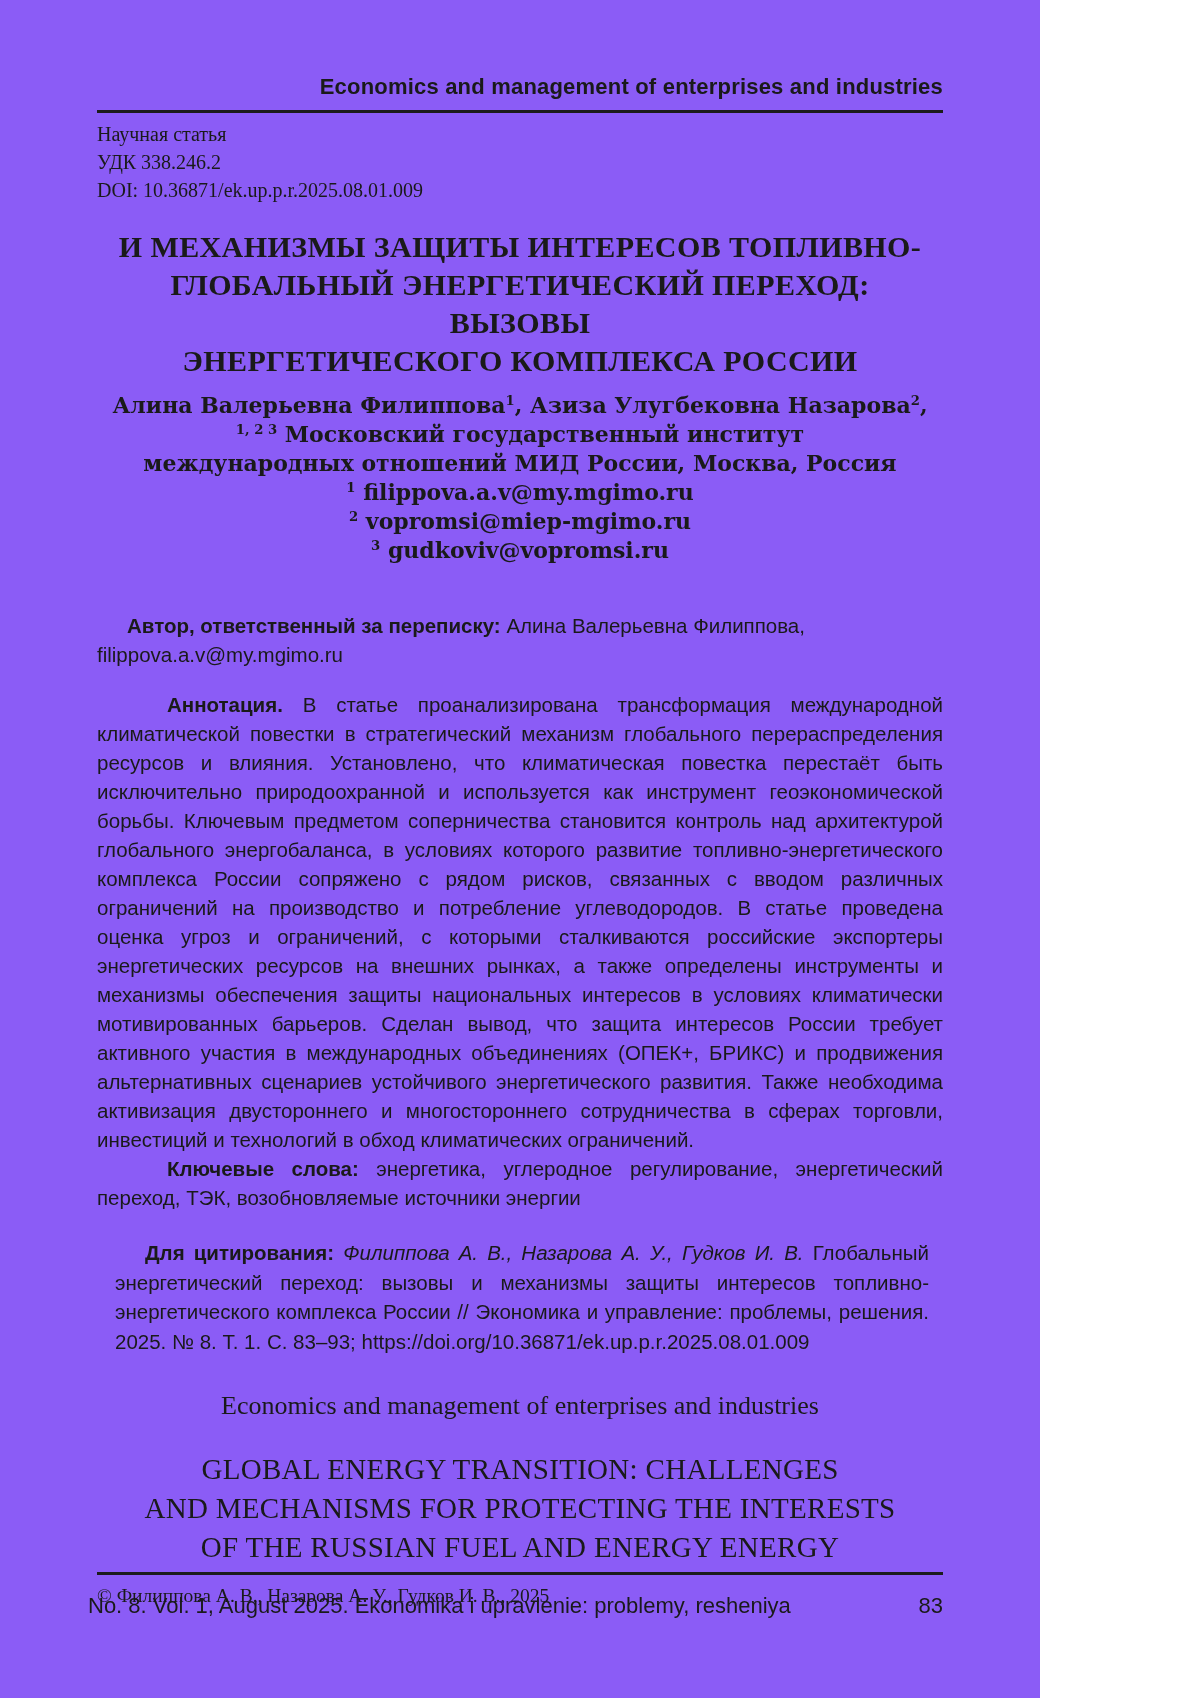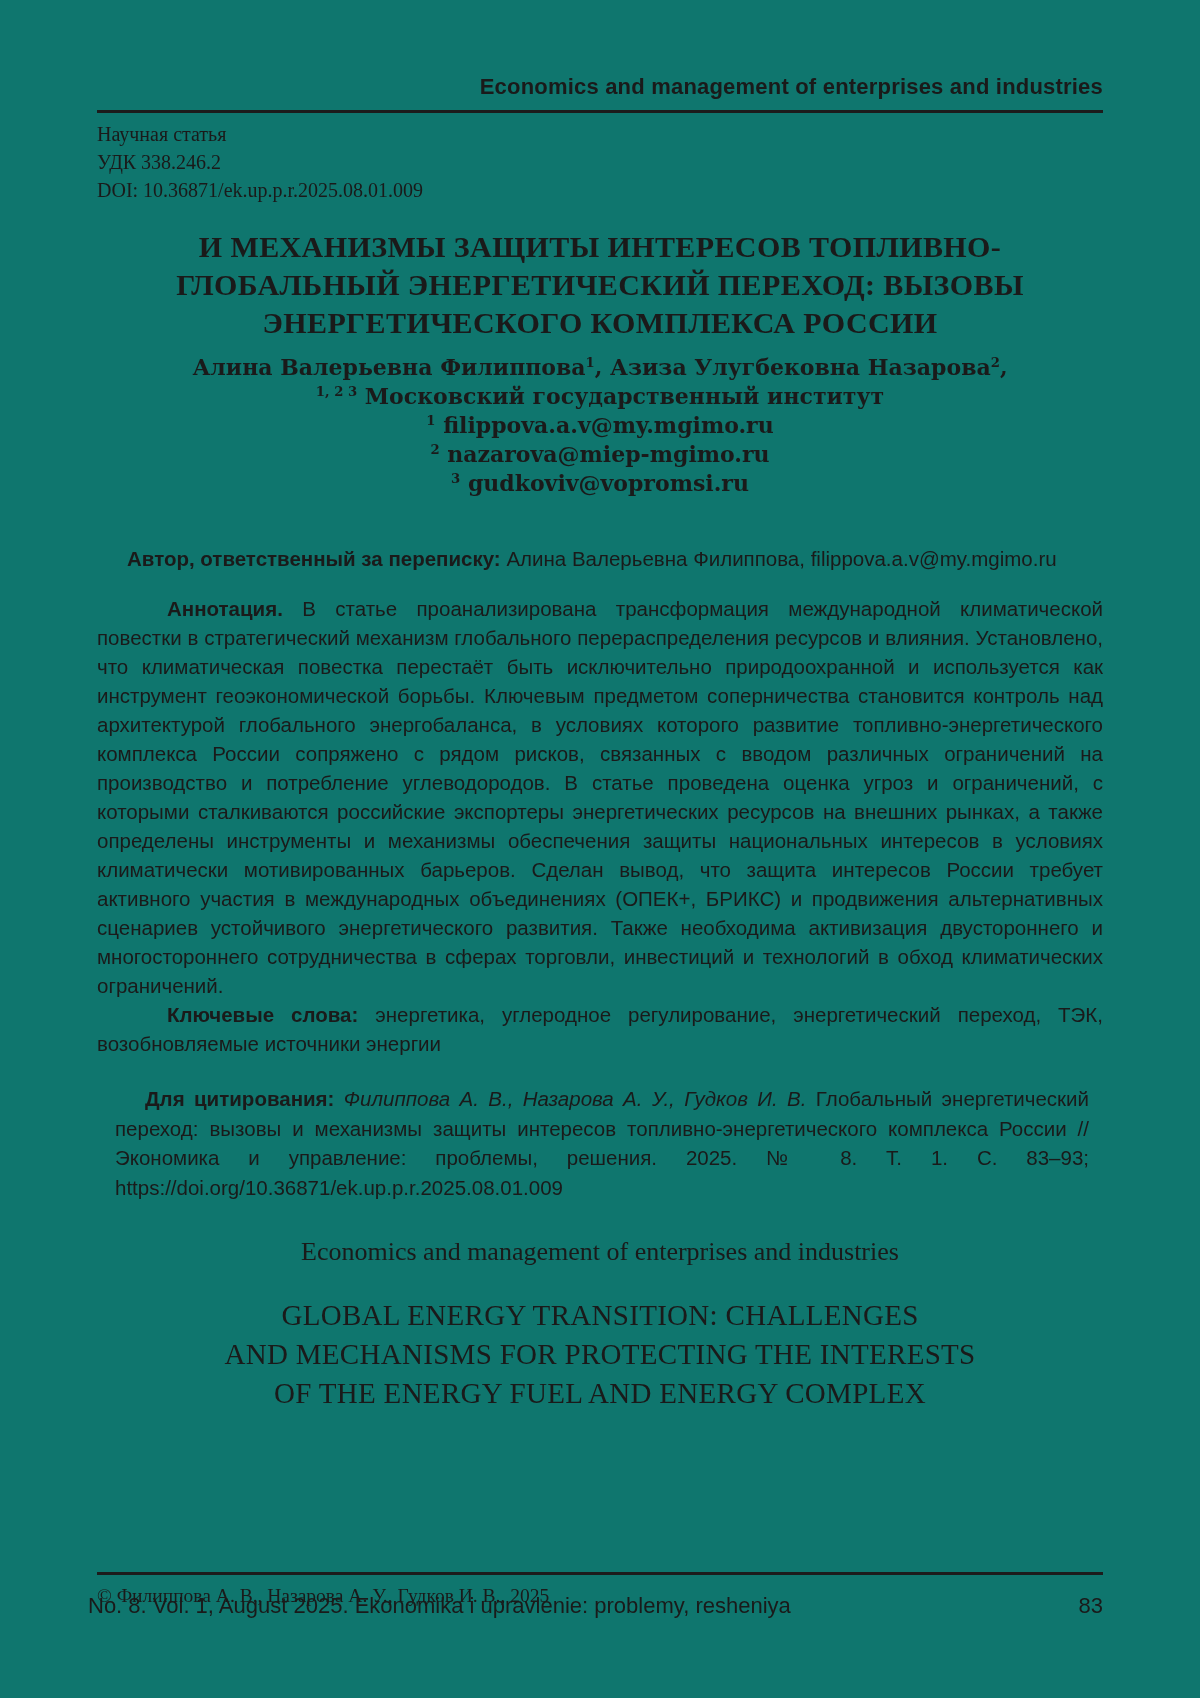--- a/index.html
+++ b/index.html
@@ -9,25 +9,25 @@
   }
   body {
     width: 1200px;
     height: 1698px;
     color: #1a1a1a;
     font-family: "Liberation Sans", sans-serif;
   }
   .page {
     position: relative;
     box-sizing: border-box;
-    width: 1200px;
+    width: 1040px;
     height: 1698px;
     padding: 74px 97px 4px 97px;
     overflow: hidden;
-    background: #0f766e;
+    background: #8b5cf6;
   }
   
   .running-title {
     text-align: right;
     font: bold 22px/26px "Liberation Sans", sans-serif;
     letter-spacing: 0.2px;
   }
   .head-rule {
     border: none;
     border-top: 3px solid #1c1c1c;
@@ -148,40 +148,41 @@
 
   <h1 class="title-ru">
     <span>И МЕХАНИЗМЫ ЗАЩИТЫ ИНТЕРЕСОВ ТОПЛИВНО-</span>
     <span>ГЛОБАЛЬНЫЙ ЭНЕРГЕТИЧЕСКИЙ ПЕРЕХОД: ВЫЗОВЫ</span>
     <span>ЭНЕРГЕТИЧЕСКОГО КОМПЛЕКСА РОССИИ</span>
   </h1>
 
   <div class="authors">
     <div><span>Алина Валерьевна Филиппова</span><sup>1</sup><span>, </span><span>Азиза Улугбековна Назарова</span><sup>2</sup><span>,</span></div>
     <div><sup>1, 2 3</sup><span> Московский государственный институт</span></div>
+    <div><span>международных отношений МИД России, Москва, Россия</span></div>
     <div><sup>1</sup><span> filippova.a.v@my.mgimo.ru</span></div>
-    <div><sup>2</sup><span> nazarova@miep-mgimo.ru</span></div>
+    <div><sup>2</sup><span> vopromsi@miep-mgimo.ru</span></div>
     <div><sup>3</sup><span> gudkoviv@vopromsi.ru</span></div>
   </div>
 
   <p class="correspond"><b>Автор, ответственный за переписку:</b><span> Алина Валерьевна Филиппова, filippova.a.v@my.mgimo.ru</span></p>
 
   <p class="abstract"><b>Аннотация.</b><span> В статье проанализирована трансформация международной климатической повестки в стратегический механизм глобального перераспределения ресурсов и влияния. Установлено, что климатическая повестка перестаёт быть исключительно природоохранной и используется как инструмент геоэкономической борьбы. Ключевым предметом соперничества становится контроль над архитектурой глобального энергобаланса, в условиях которого развитие топливно-энергетического комплекса России сопряжено с рядом рисков, связанных с вводом различных ограничений на производство и потребление углеводородов. В статье проведена оценка угроз и ограничений, с которыми сталкиваются российские экспортеры энергетических ресурсов на внешних рынках, а также определены инструменты и механизмы обеспечения защиты национальных интересов в условиях климатически мотивированных барьеров. Сделан вывод, что защита интересов России требует активного участия в международных объединениях (ОПЕК+, БРИКС) и продвижения альтернативных сценариев устойчивого энергетического развития. Также необходима активизация двустороннего и многостороннего сотрудничества в сферах торговли, инвестиций и технологий в обход климатических ограничений.</span></p>
 
   <p class="keywords"><b>Ключевые слова:</b><span> энергетика, углеродное регулирование, энергетический переход, ТЭК, возобновляемые источники энергии</span></p>
 
   <p class="citation"><b>Для цитирования:</b><i> Филиппова А. В., Назарова А. У., Гудков И. В.</i><span> Глобальный энергетический переход: вызовы и механизмы защиты интересов топливно-энергетического комплекса России // Экономика и управление: проблемы, решения. 2025. № 8. Т. 1. С. 83–93; https://doi.org/10.36871/ek.up.p.r.2025.08.01.009</span></p>
 
 
   <div class="eng-section">Economics and management of enterprises and industries</div>
 
   <h2 class="eng-title">
     <span>GLOBAL ENERGY TRANSITION: CHALLENGES</span>
     <span>AND MECHANISMS FOR PROTECTING THE INTERESTS</span>
-    <span>OF THE ENERGY FUEL AND ENERGY COMPLEX</span>
+    <span>OF THE RUSSIAN FUEL AND ENERGY ENERGY</span>
   </h2>
 
   <div class="copyright">© Филиппова А. В., Назарова А. У., Гудков И. В., 2025</div>
 
   <hr class="footer-rule">
   <div class="footer">
     <span>No. 8. Vol. 1, August 2025. Ekonomika i upravlenie: problemy, resheniya</span>
     <span>83</span>
   </div>
 

